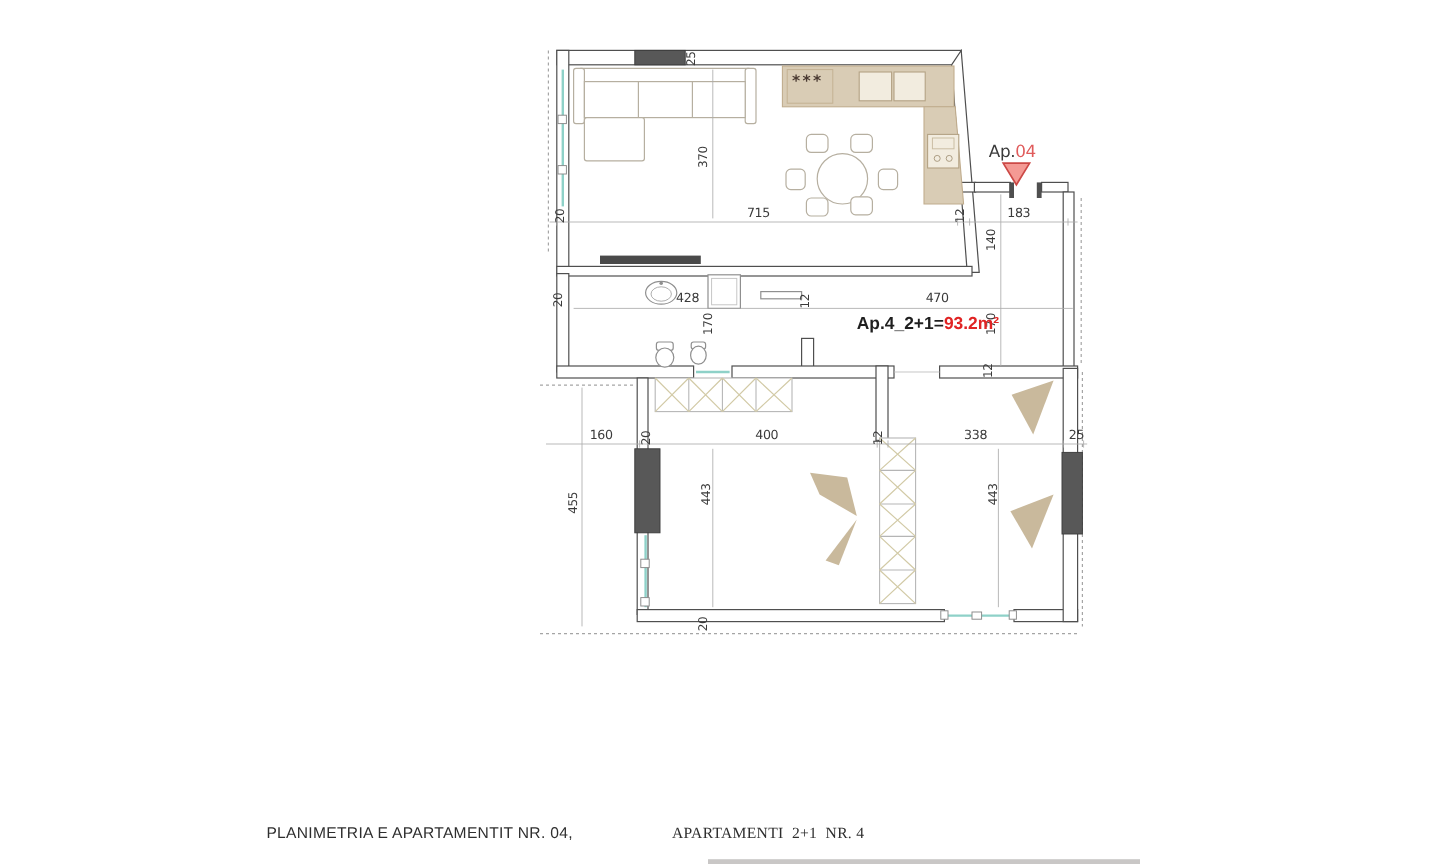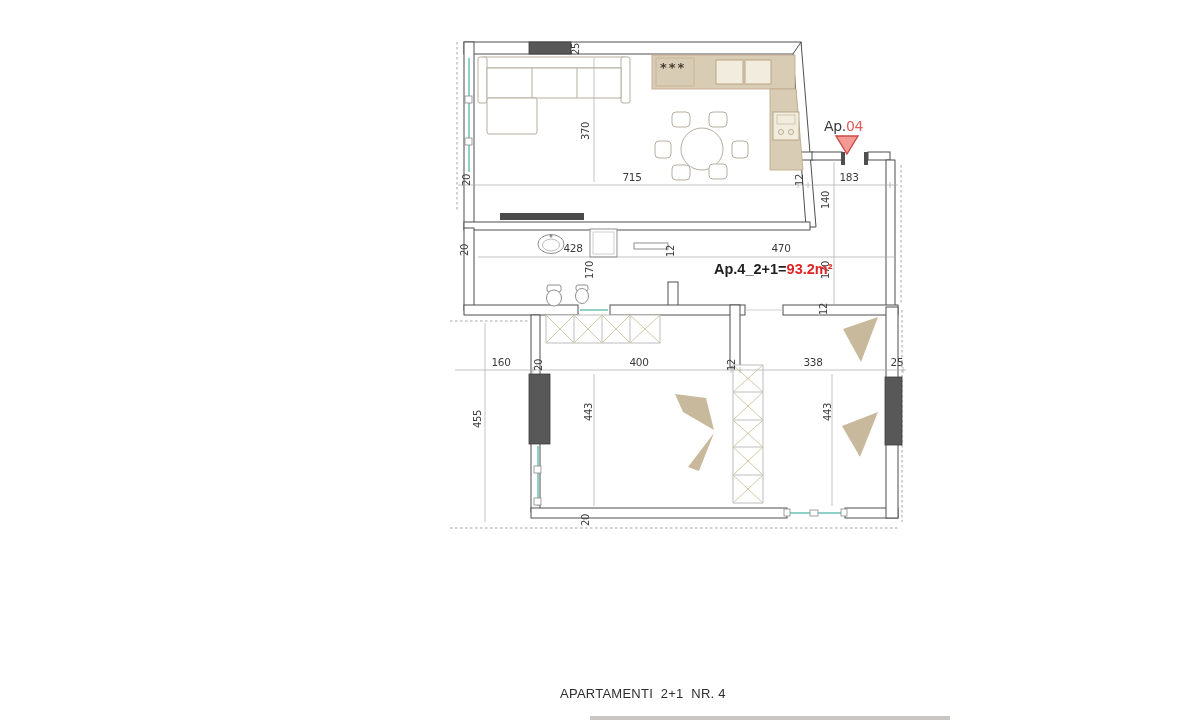--- a/index.html
+++ b/index.html
@@ -209,17 +209,17 @@
     <polygon points="836,136 858,136 847,154" fill="#f49a94" stroke="#cc4946" stroke-width="1.4"></polygon>
   </g>
 
   <g>
     <text x="714" y="274" font-family="Liberation Sans, sans-serif" font-size="14.5" font-weight="bold">
       <tspan fill="#1f1f1f">Ap.4_2+1=</tspan><tspan fill="#e02424">93.2m²</tspan>
     </text>
   </g>
 </svg>
 
-  <div class="footer-text" style="left:222px;top:686px;"><br>
+  <div class="footer-text" style="left:222px;top:686px;"><span>PLANIMETRIA E APARTAMENTIT NR. 04,</span><br>
        <span> KATI 1 BANIM , SHKALLA B</span></div>
-  <div class="footer-text" style="left:560px;top:686px;">APARTAMENTI  2+1  NR. 4</div>
+  <div class="footer-text" style="left:560px;top:686px;font-family:Liberation Serif, serif;">APARTAMENTI  2+1  NR. 4</div>
   <div class="bottom-bar"></div>
 </div>
 
 </body></html>

